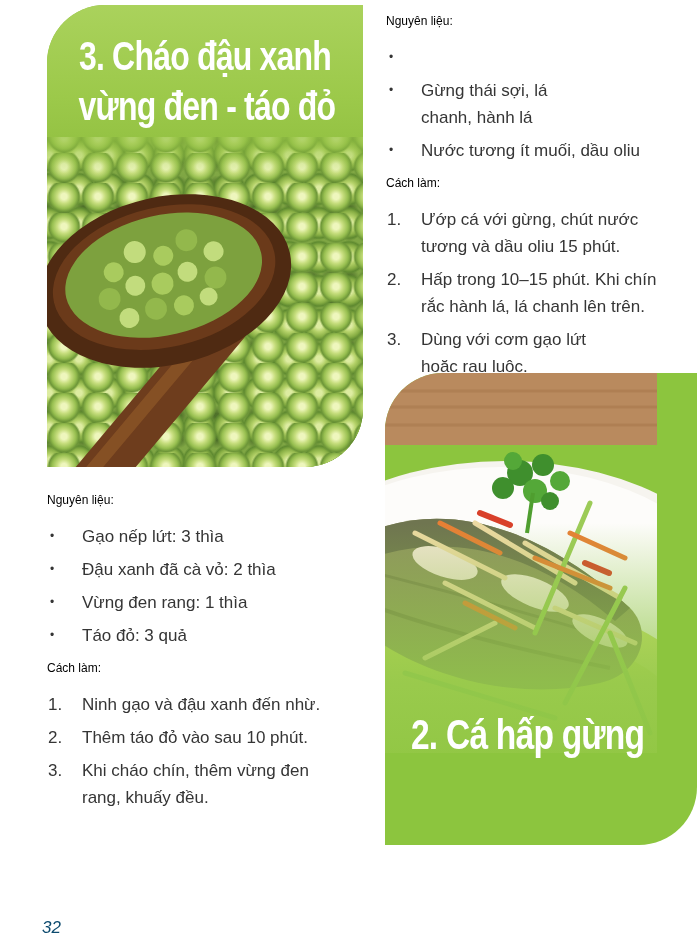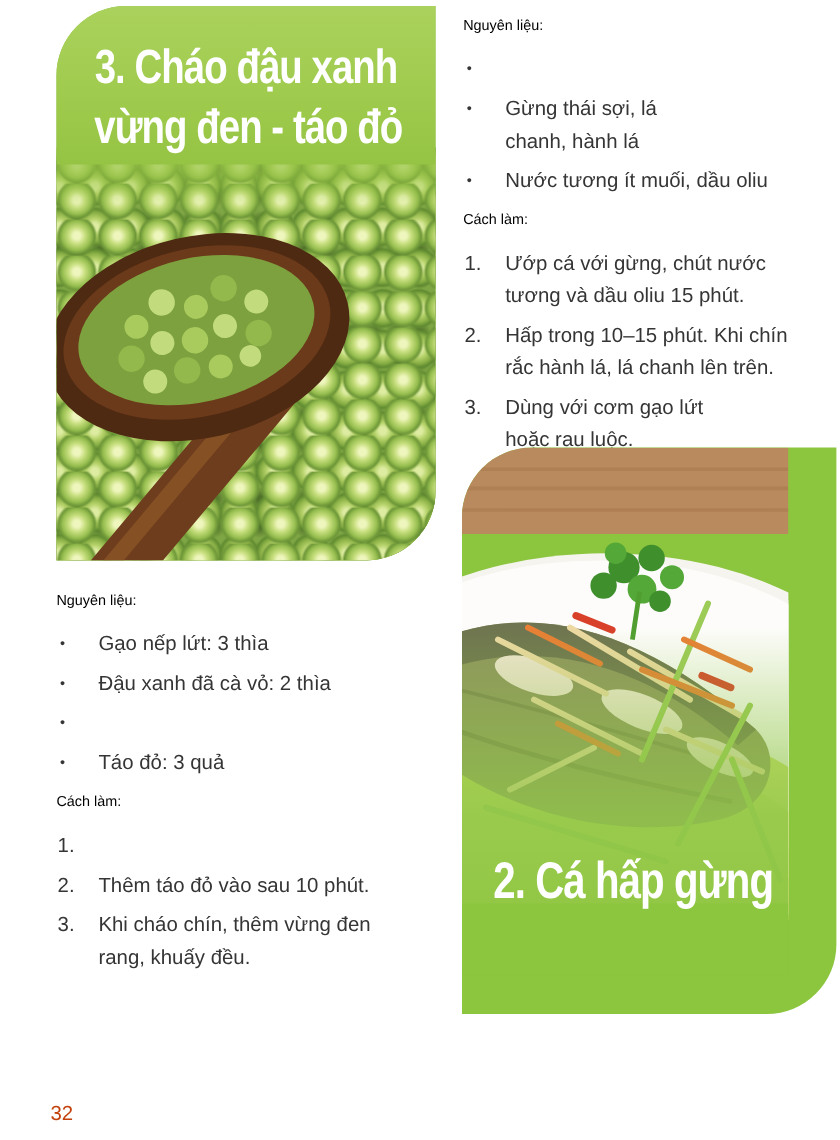--- a/index.html
+++ b/index.html
@@ -63,21 +63,21 @@
     font-size:12px;font-weight:400;color:#000000;margin:0 0 9px 0;
   }
   .sec-heading.second{margin-top:4px;}
   .item{display:grid;grid-template-columns:35px 1fr;margin-bottom:6px;}
   .marker{color:#353535;}
   .bullet{font-size:12px;line-height:27px;padding-left:3px;}
   .stepnum{padding-left:1px;}
   .item-text{white-space:pre-line;}
 
   .page-number{
-    position:absolute;left:42px;top:918px;font-size:17px;color:#c2410c;
+    position:absolute;left:42px;top:918px;font-size:17px;color:#0c4a6e;font-style:italic;
   }
 </style>
 </head>
 <body>
 
 <div class="page">
 
   <section class="card card-left">
     <div class="beans-photo">
       <svg class="spoon-svg" viewBox="0 0 276 316" xmlns="http://www.w3.org/2000/svg">
@@ -122,30 +122,32 @@
     <div class="item">
       <span class="marker bullet">•</span>
       <span class="item-text">Gạo nếp lứt: 3 thìa</span>
     </div>
     <div class="item">
       <span class="marker bullet">•</span>
       <span class="item-text">Đậu xanh đã cà vỏ: 2 thìa</span>
     </div>
     <div class="item">
       <span class="marker bullet">•</span>
+      <span class="item-text">Vừng đen rang: 1 thìa</span>
     </div>
     <div class="item">
       <span class="marker bullet">•</span>
       <span class="item-text">Táo đỏ: 3 quả</span>
     </div>
 
     <h3 class="sec-heading second">Cách làm:</h3>
 
     <div class="item">
       <span class="marker stepnum">1.</span>
+      <span class="item-text">Ninh gạo và đậu xanh đến nhừ.</span>
     </div>
     <div class="item">
       <span class="marker stepnum">2.</span>
       <span class="item-text">Thêm táo đỏ vào sau 10 phút.</span>
     </div>
     <div class="item">
       <span class="marker stepnum">3.</span>
       <span class="item-text">Khi cháo chín, thêm vừng đen
 rang, khuấy đều.</span>
     </div>

